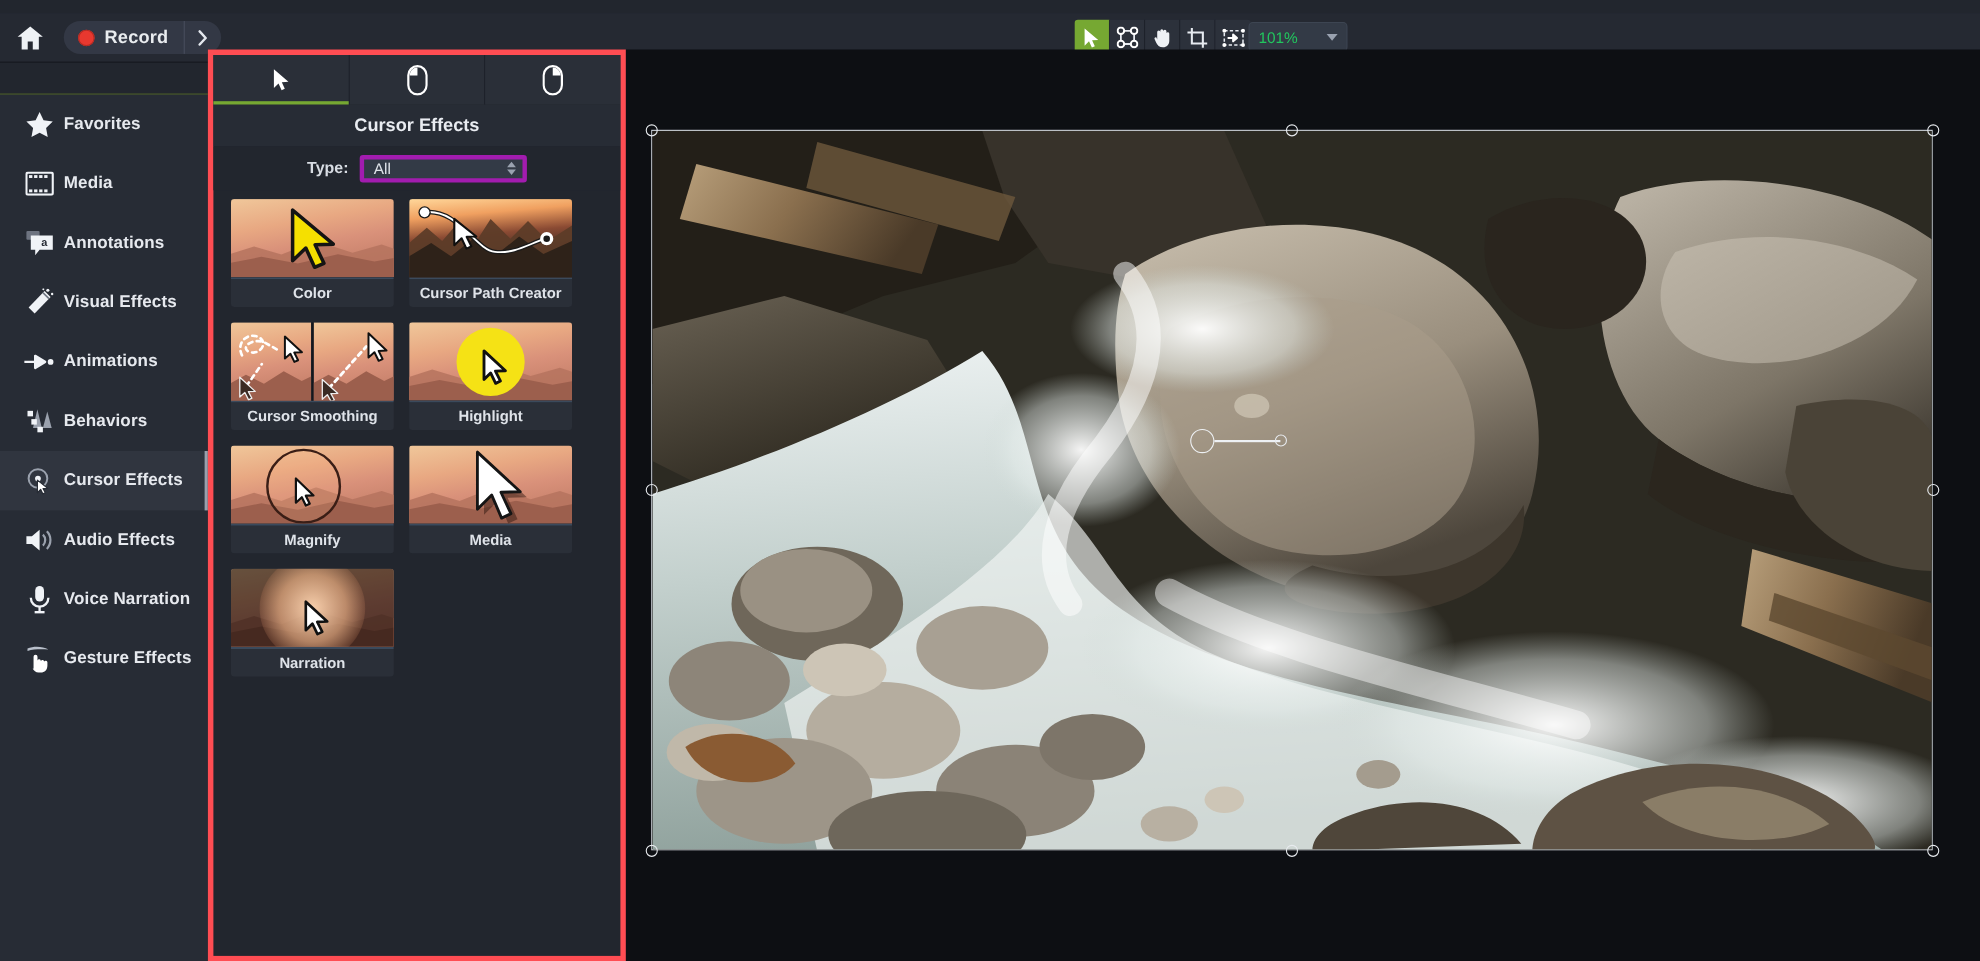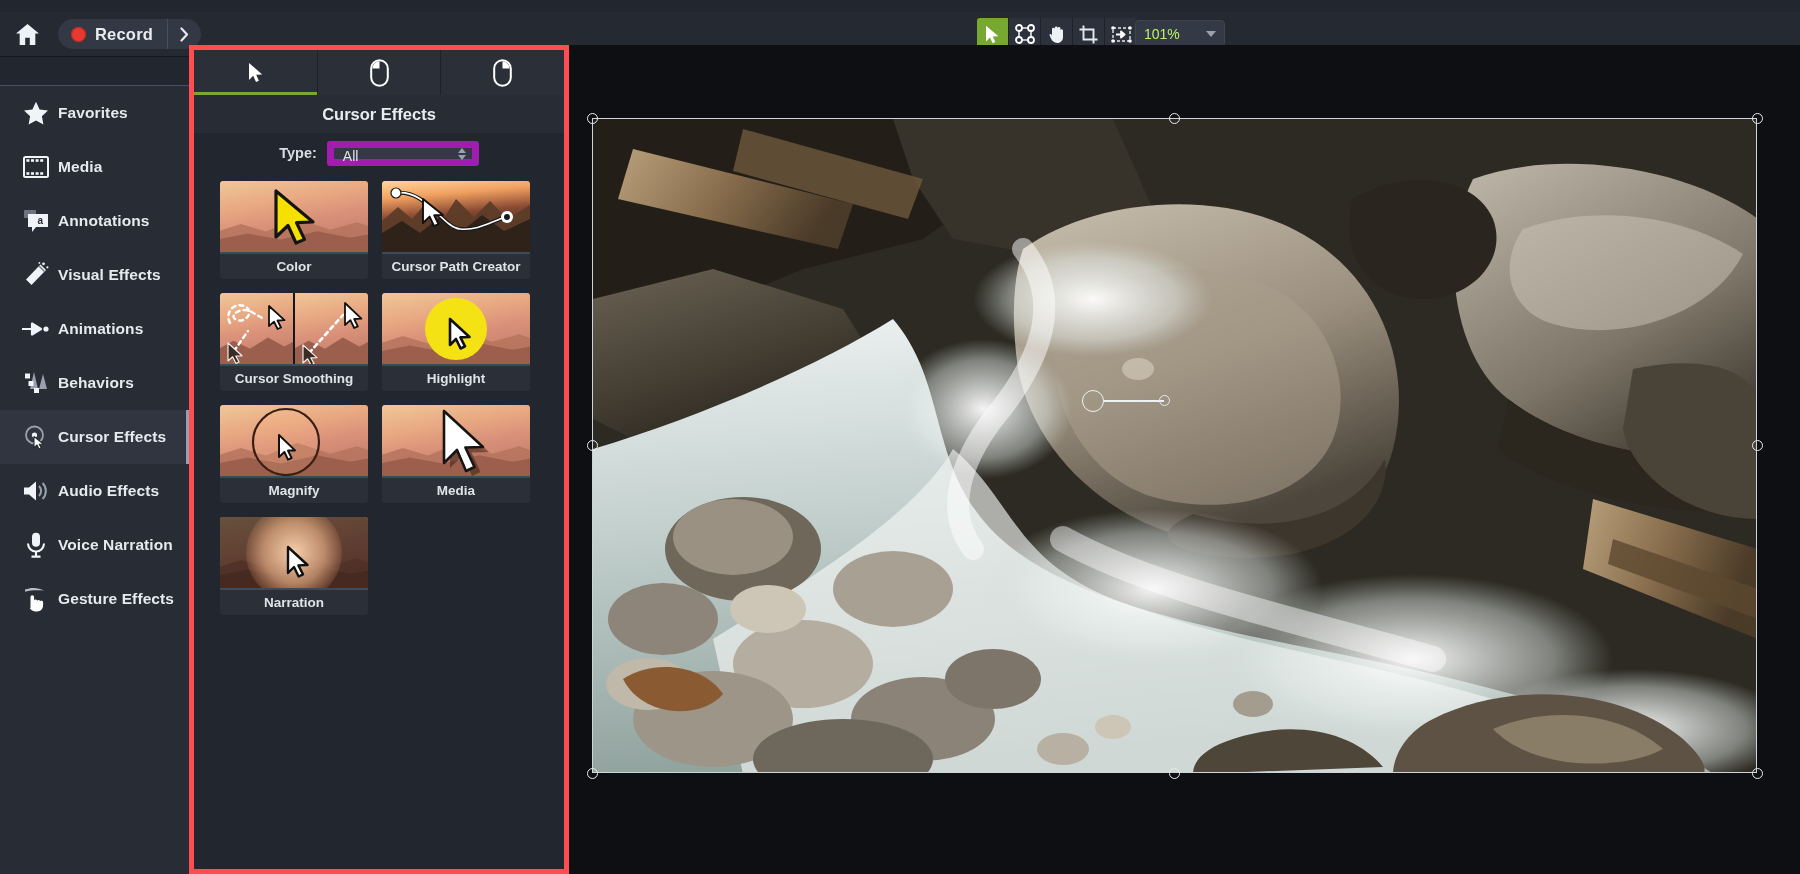--- a/index.html
+++ b/index.html
@@ -43,21 +43,21 @@
     background: #2c313b; border-right: 1px solid #1d212a; cursor: pointer;
   }
   .tool-btn:first-child { border-radius: 3px 0 0 3px; }
   .tool-btn:last-child { border-right: none; border-radius: 0 3px 3px 0; }
   .tool-btn.active { background: #76a832; }
   #zoom-select {
     position: absolute; left: 1135px; top: 8px; width: 90px; height: 27px;
     background: #333a46; border: 1px solid #3d4552; border-radius: 4px;
     display: flex; align-items: center; padding: 0 8px; cursor: pointer;
   }
-  #zoom-value { color: #bef264; font-size: 14px; flex: 1; }
+  #zoom-value { color: #22c55e; font-size: 14px; flex: 1; }
   #zoom-caret { width: 0; height: 0; border-left: 5px solid transparent; border-right: 5px solid transparent; border-top: 6px solid #9aa2b0; }
 
   
   #sidebar {
     position: absolute; left: 0; top: 45px; width: 189px; height: 829px;
     background: #272c35;
     border-top: 1px solid #4a5c26;
     margin-top: 40px;
   }
   .side-item {
@@ -88,30 +88,30 @@
   #panel-title {
     height: 38px; display: flex; align-items: center; justify-content: center;
     background: #272c35; color: #e9ecf1; font-size: 16.5px; font-weight: bold;
   }
   #type-row {
     height: 40px; display: flex; align-items: center; justify-content: center; gap: 10px;
     background: #22262e;
   }
   #type-label { color: #d8dce3; font-size: 14.5px; font-weight: bold; }
   #type-select {
-    width: 152px; height: 25px; background: #333a46; border: 7px solid #a21caf; border-radius: 3px;
-    display: flex; align-items: flex-start; padding: 0 6px 0 9px; cursor: pointer;
+    width: 152px; height: 25px; background: #333a46; border: 4px solid #a21caf; border-radius: 3px;
+    display: flex; align-items: center; padding: 0 6px 0 9px; cursor: pointer;
   }
   #type-value { color: #dfe3e9; font-size: 14px; flex: 1; }
   .spinner { display: flex; flex-direction: column; gap: 2px; }
   .spin-up { width: 0; height: 0; border-left: 4px solid transparent; border-right: 4px solid transparent; border-bottom: 5px solid #9aa2b0; }
   .spin-dn { width: 0; height: 0; border-left: 4px solid transparent; border-right: 4px solid transparent; border-top: 5px solid #9aa2b0; }
 
   #effects-grid {
-    padding: 8px 14px 0 26px; display: flex; flex-wrap: wrap; gap: 14px 14px;
+    padding: 8px 14px 0 16px; display: flex; flex-wrap: wrap; gap: 14px 14px;
     align-content: flex-start;
   }
   .effect-card { width: 148px; cursor: pointer; }
   .effect-thumb {
     width: 148px; height: 73px; border-radius: 3px 3px 0 0; overflow: hidden; position: relative;
     border-bottom: 2px solid #3b4a5c;
   }
   .effect-name {
     height: 25px; display: flex; align-items: center; justify-content: center;
     background: #2a2f38; border-radius: 0 0 3px 3px;

